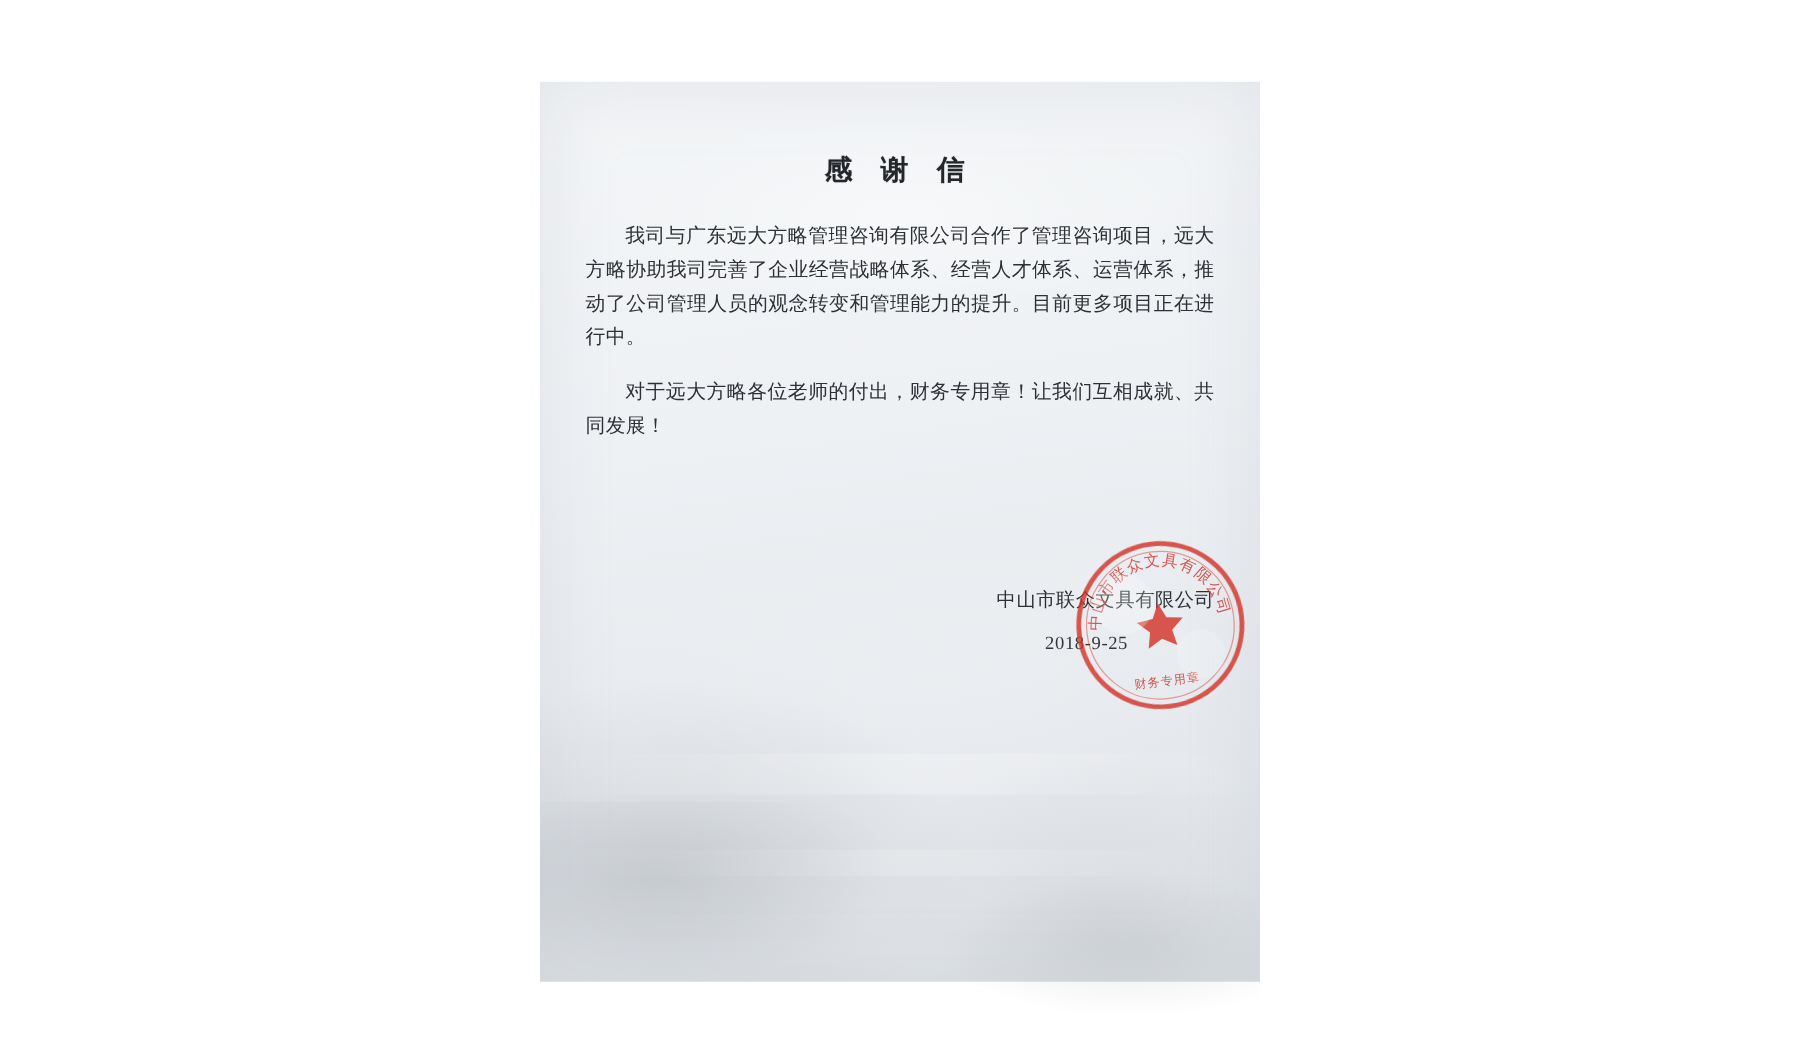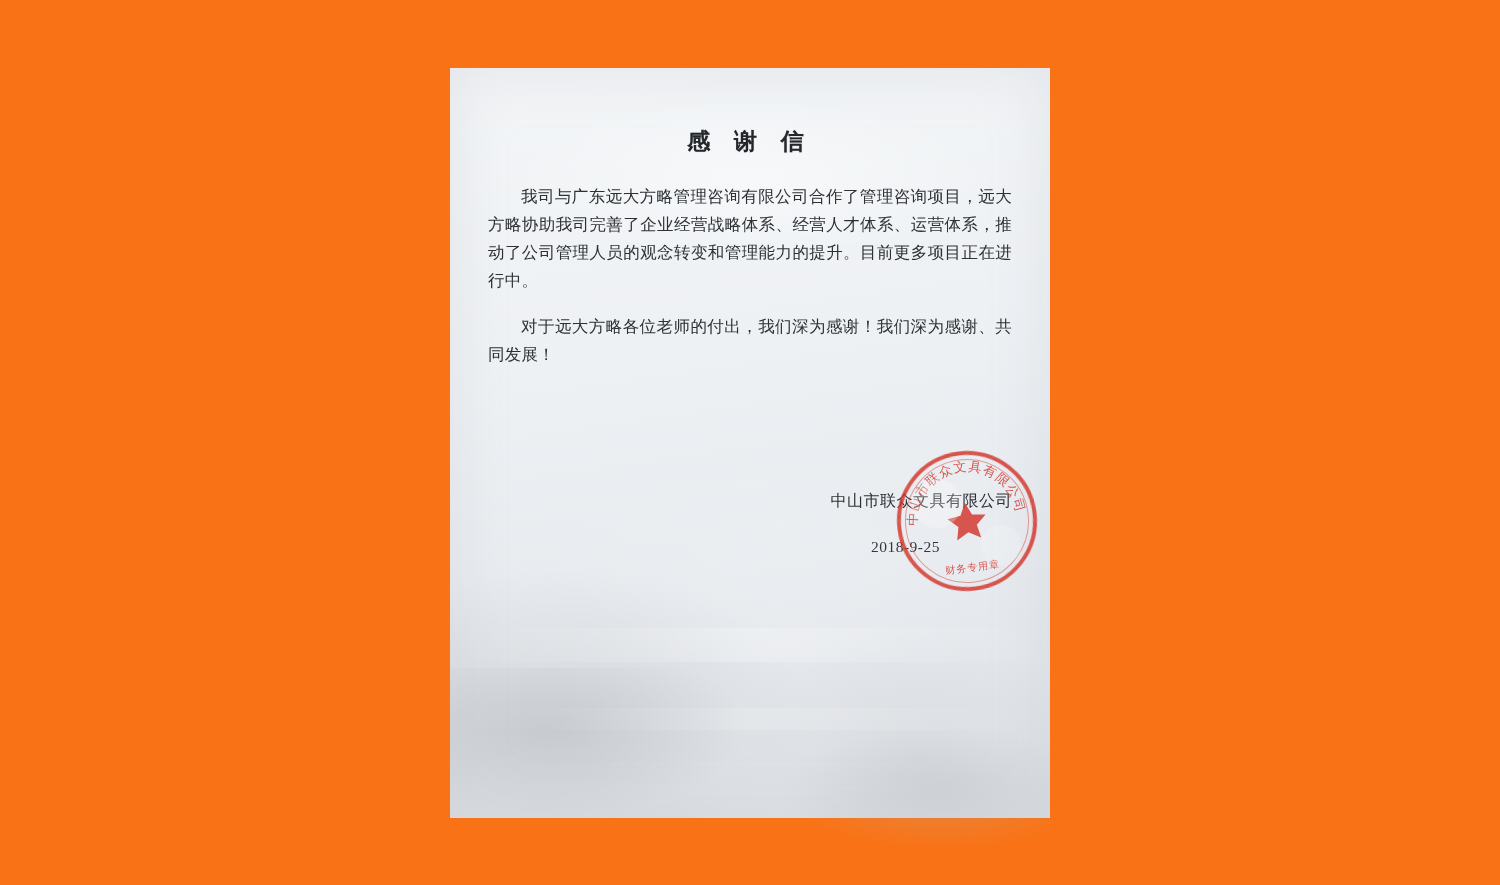--- a/index.html
+++ b/index.html
@@ -11,21 +11,21 @@
     width: 1500px;
     height: 885px;
     overflow: hidden;
     font-family: "Liberation Serif", serif;
   }
 
   #stage {
     position: relative;
     width: 1500px;
     height: 885px;
-    background: #f97316;
+    background: #ffffff;
   }
 
   
   #paper {
     position: absolute;
     left: 450px;
     top: 68px;
     width: 600px;
     height: 750px;
     background:
@@ -84,21 +84,21 @@
     width: 300px;
     text-align: right;
   }
   #signer {
     font-size: 16px;
     line-height: 26px;
     color: #2d3135;
     letter-spacing: 0.5px;
   }
   #sign-date {
-    margin-top: 24px;
+    margin-top: 14px;
     font-size: 15.5px;
     color: #33373b;
     letter-spacing: 0.5px;
     margin-right: 72px;
     text-align: right;
   }
 
   
   #stamp {
     position: absolute;
@@ -175,21 +175,21 @@
     <div class="crease" style="left:0; top:640px; width:600px; height:22px; opacity:.35;"></div>
     <div class="shade" style="left:0; top:600px; width:300px; height:150px; background:radial-gradient(ellipse at 30% 40%, rgba(175,180,186,0.35), rgba(175,180,186,0) 70%);"></div>
     <div class="shade" style="left:330px; top:660px; width:270px; height:120px; background:radial-gradient(ellipse at 60% 50%, rgba(180,185,190,0.3), rgba(180,185,190,0) 70%);"></div>
     <div class="shade" style="left:60px; top:30px; width:480px; height:160px; background:radial-gradient(ellipse at 50% 50%, rgba(255,255,255,0.45), rgba(255,255,255,0) 72%);"></div>
 
     <div id="doc-body">
 
       <div id="doc-title">感 谢 信</div>
 
       <div class="para" id="para-1">我司与广东远大方略管理咨询有限公司合作了管理咨询项目，远大方略协助我司完善了企业经营战略体系、经营人才体系、运营体系，推动了公司管理人员的观念转变和管理能力的提升。目前更多项目正在进行中。</div>
-      <div class="para" id="para-2">对于远大方略各位老师的付出，我们深为感谢！我们深为感谢、共同发展！</div>
+      <div class="para" id="para-2">对于远大方略各位老师的付出，财务专用章！让我们互相成就、共同发展！</div>
 
       <div id="signature-block">
         <div id="signer">中山市联众文具有限公司</div>
         <div id="sign-date">2018-9-25</div>
       </div>
 
       <div id="stamp">
         <div class="ring"></div>
         <div class="ring-inner"></div>
 

